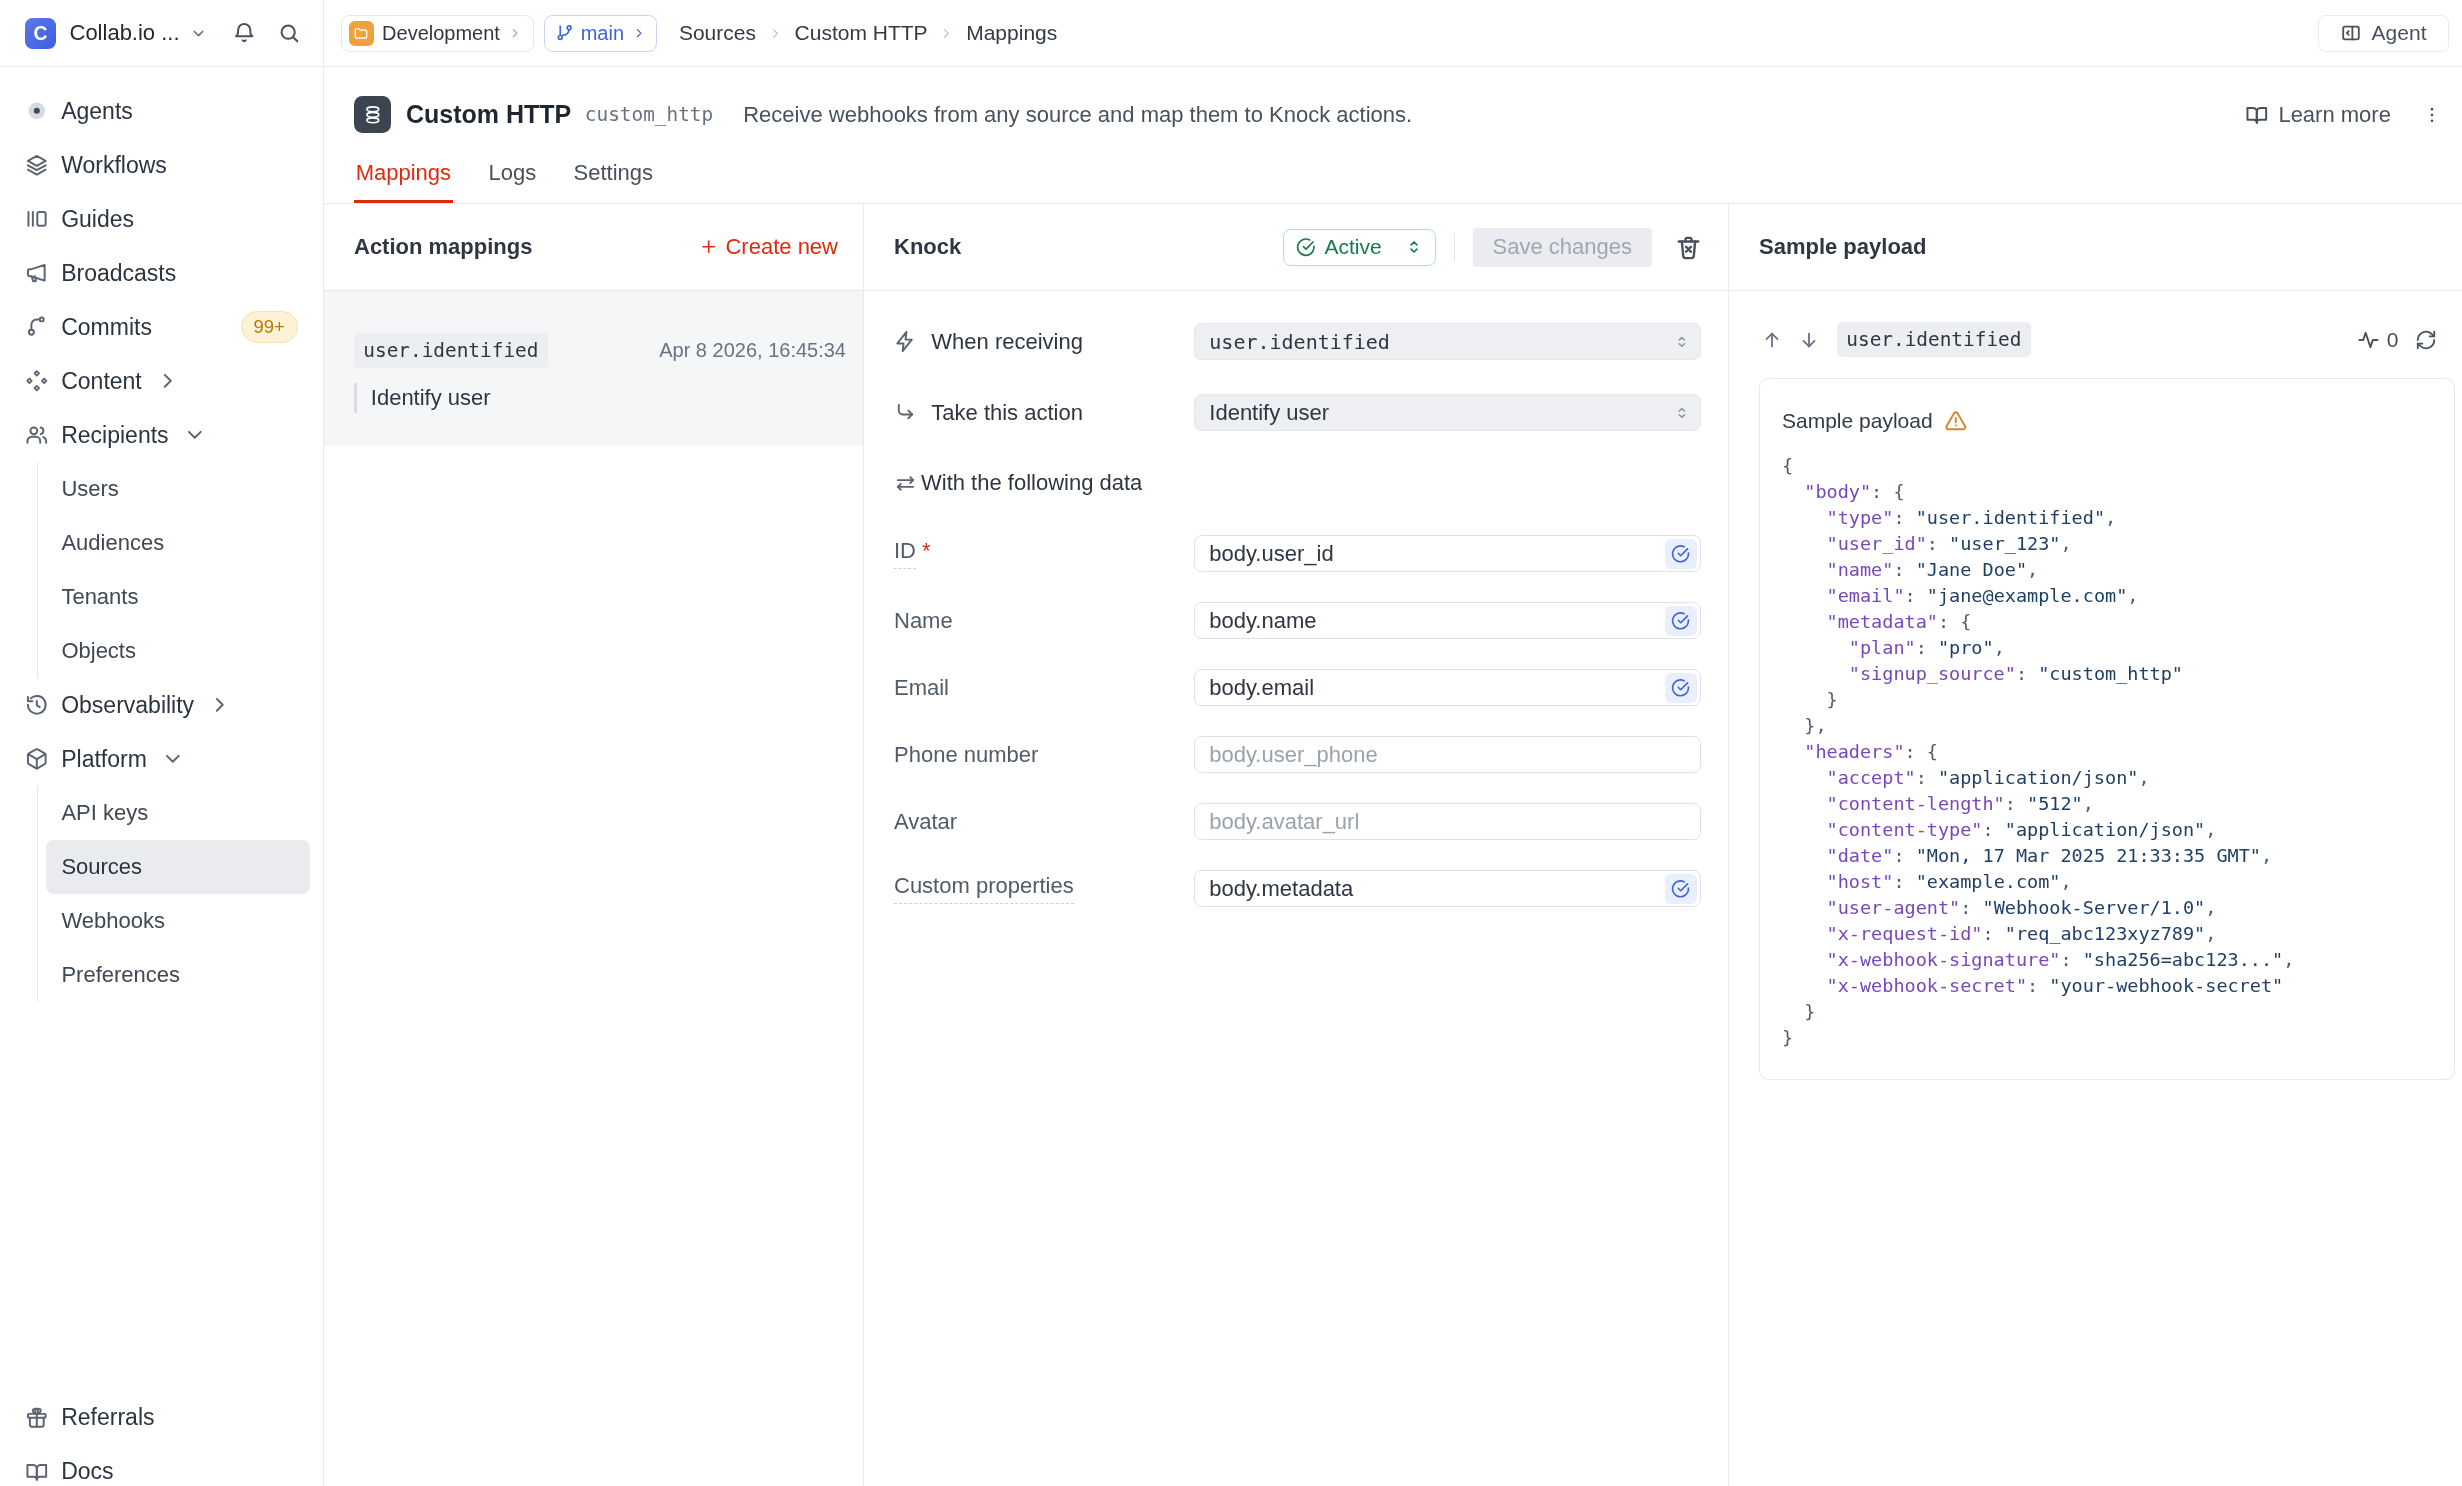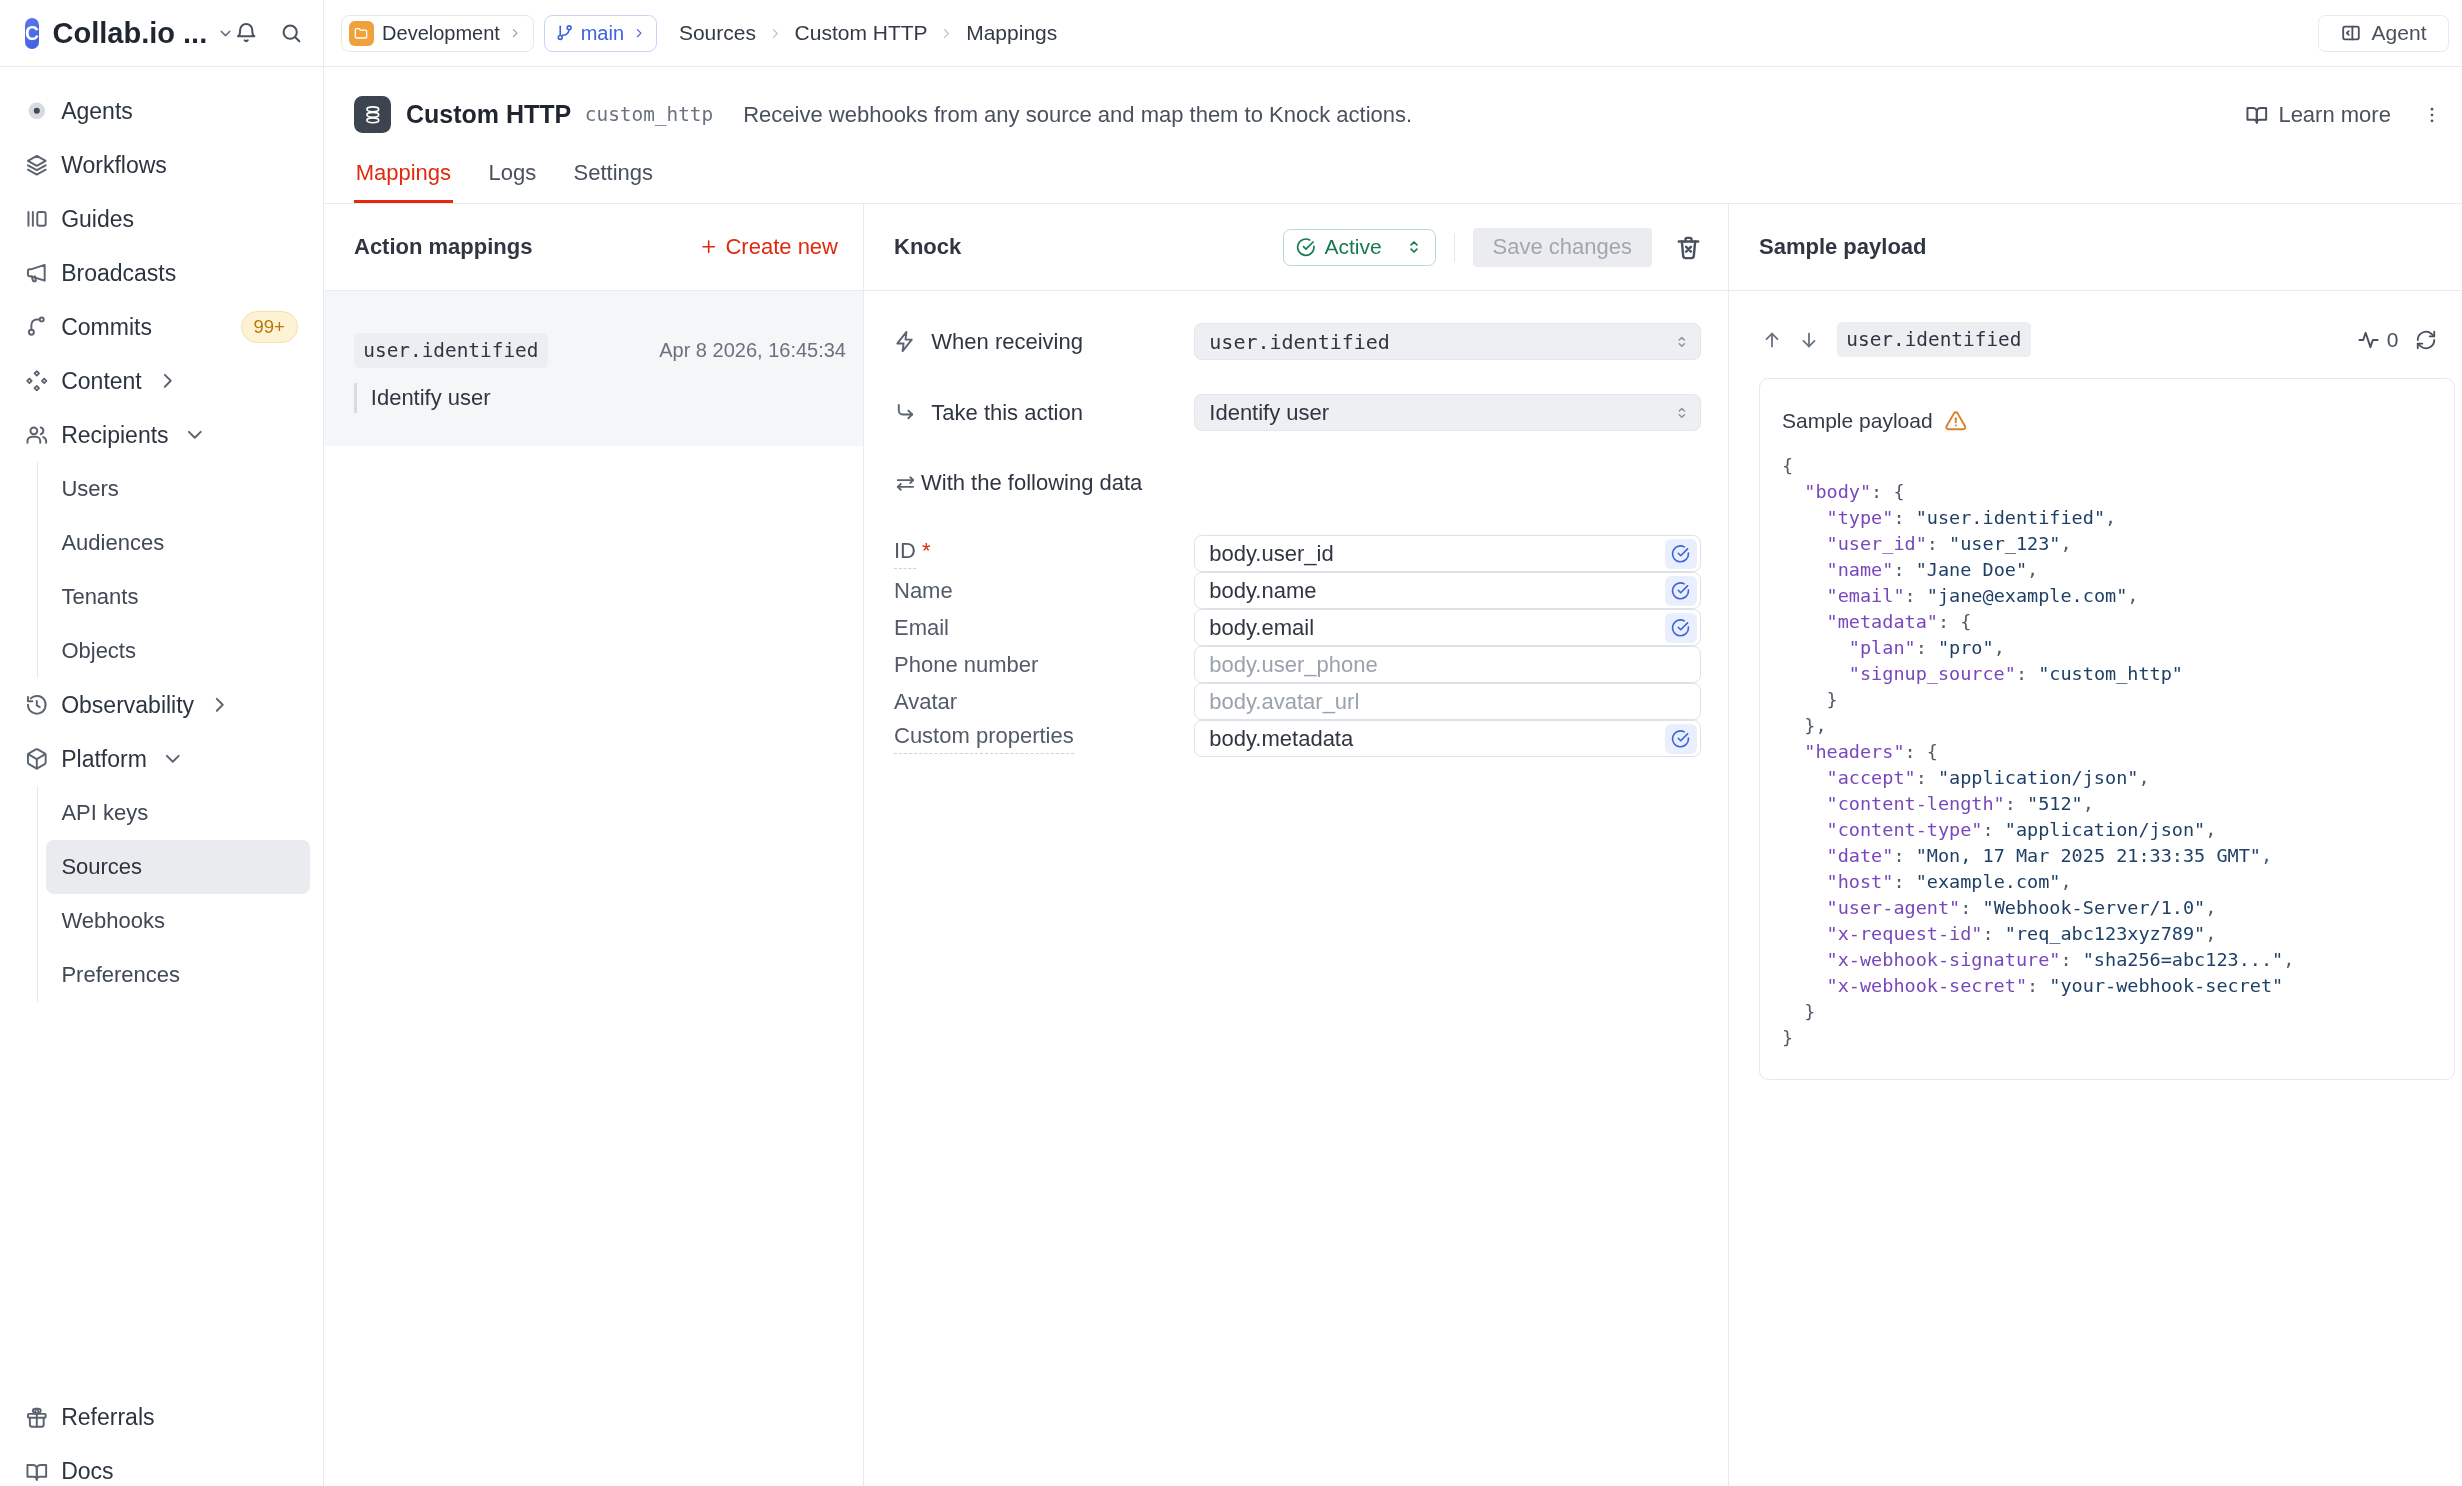--- a/index.html
+++ b/index.html
@@ -18,21 +18,21 @@
   .mono{font-family:"DejaVu Sans Mono",monospace}
   .icon{display:inline-flex;align-items:center;justify-content:center;flex:none}
   .icon svg{width:100%;height:100%}
 
   .app{display:flex;flex-direction:column;width:100%;height:100%}
   
   .topbar{height:67px;flex:none;display:flex;border-bottom:0.8px solid var(--border)}
   .tb-left{width:324px;flex:none;display:flex;align-items:center;padding:0 22px 0 25px;border-right:0.8px solid var(--border)}
   .logo{width:31px;height:31px;border-radius:7.6px;background:linear-gradient(135deg,#5b79ea,#3d5fe0);
     color:#fff;font-weight:bold;font-size:19.4px;display:flex;align-items:center;justify-content:center}
-  .org-name{font-size:29px;font-weight:700;color:#1f2630;margin-left:13.5px;white-space:nowrap}
+  .org-name{font-size:22px;font-weight:400;color:#1f2630;margin-left:13.5px;white-space:nowrap}
   .tb-chev{width:17px;height:17px;color:var(--text-soft);margin-left:10px}
   .tb-ic{width:24.4px;height:24.4px;color:var(--text-mid)}
   .tb-bell{margin-left:auto}
   .tb-search{margin-left:20px}
   .tb-right{flex:1;display:flex;align-items:center;padding:0 13.5px 0 17px}
   .env-badge{height:37px;display:flex;align-items:center;border:0.8px solid #e3e7ec;border-radius:8.4px;padding:0 10px 0 6.7px;background:#fff}
   .env-ic{width:25px;height:25px;border-radius:5.9px;background:var(--orange-icon);color:#fff;display:flex;align-items:center;justify-content:center}
   .env-ic svg{width:16px;height:16px}
   .env-label{font-size:20px;font-weight:500;margin:0 8.4px;color:#303744}
   .sm-chev{width:14.3px;height:14.3px;color:var(--text-faint)}
@@ -115,21 +115,21 @@
   .s-row.second{margin-top:34px}
   .s-label{display:flex;align-items:center;gap:14.3px;font-size:22px;font-weight:500;color:#2f3642}
   .s-label .icon{width:23px;height:23px;color:#5b6470}
   .sel-box{position:relative;height:37px;background:var(--fill);border:0.8px solid #e3e6eb;border-radius:7.6px;
     display:flex;align-items:center;padding:0 37px 0 14.3px;cursor:pointer}
   .sel-val-mono{font-size:20px;color:#2f3642}
   .sel-val{font-size:22px;color:#2f3642}
   .sel-chev{position:absolute;right:9.3px;top:9.3px;width:17.7px;height:17.7px;color:#8a919d}
   .data-head{display:flex;align-items:center;gap:4px;margin-top:39px;font-size:22px;font-weight:500;color:#2f3642}
   .data-head .icon{width:23px;height:23px;color:#5b6470}
-  .f-row{display:grid;grid-template-columns:300px 1fr;align-items:center;}
+  .f-row{display:grid;grid-template-columns:300px 1fr;align-items:center;margin-top:30px}
   .f-row.first{margin-top:39px}
   .f-label{font-size:22px;color:#535b68;display:flex;align-items:flex-start}
   .f-label-text.dashed{border-bottom:1.7px dashed #cdd2d9;padding-bottom:4.2px}
   .req{color:var(--accent);margin-left:5.9px;font-size:22px}
   .f-input{position:relative;height:37px;background:#fff;border:0.8px solid var(--field-border);border-radius:7.6px;
     display:flex;align-items:center;padding:0 42px 0 14.3px;cursor:text}
   .f-val{font-size:22px;color:#2f3642;white-space:nowrap}
   .f-val.ph{color:var(--text-faint)}
   .v-badge{position:absolute;right:3.4px;top:2.5px;width:32px;height:30px;border-radius:5.9px;background:var(--blue-bg);
     display:flex;align-items:center;justify-content:center;color:var(--blue)}

